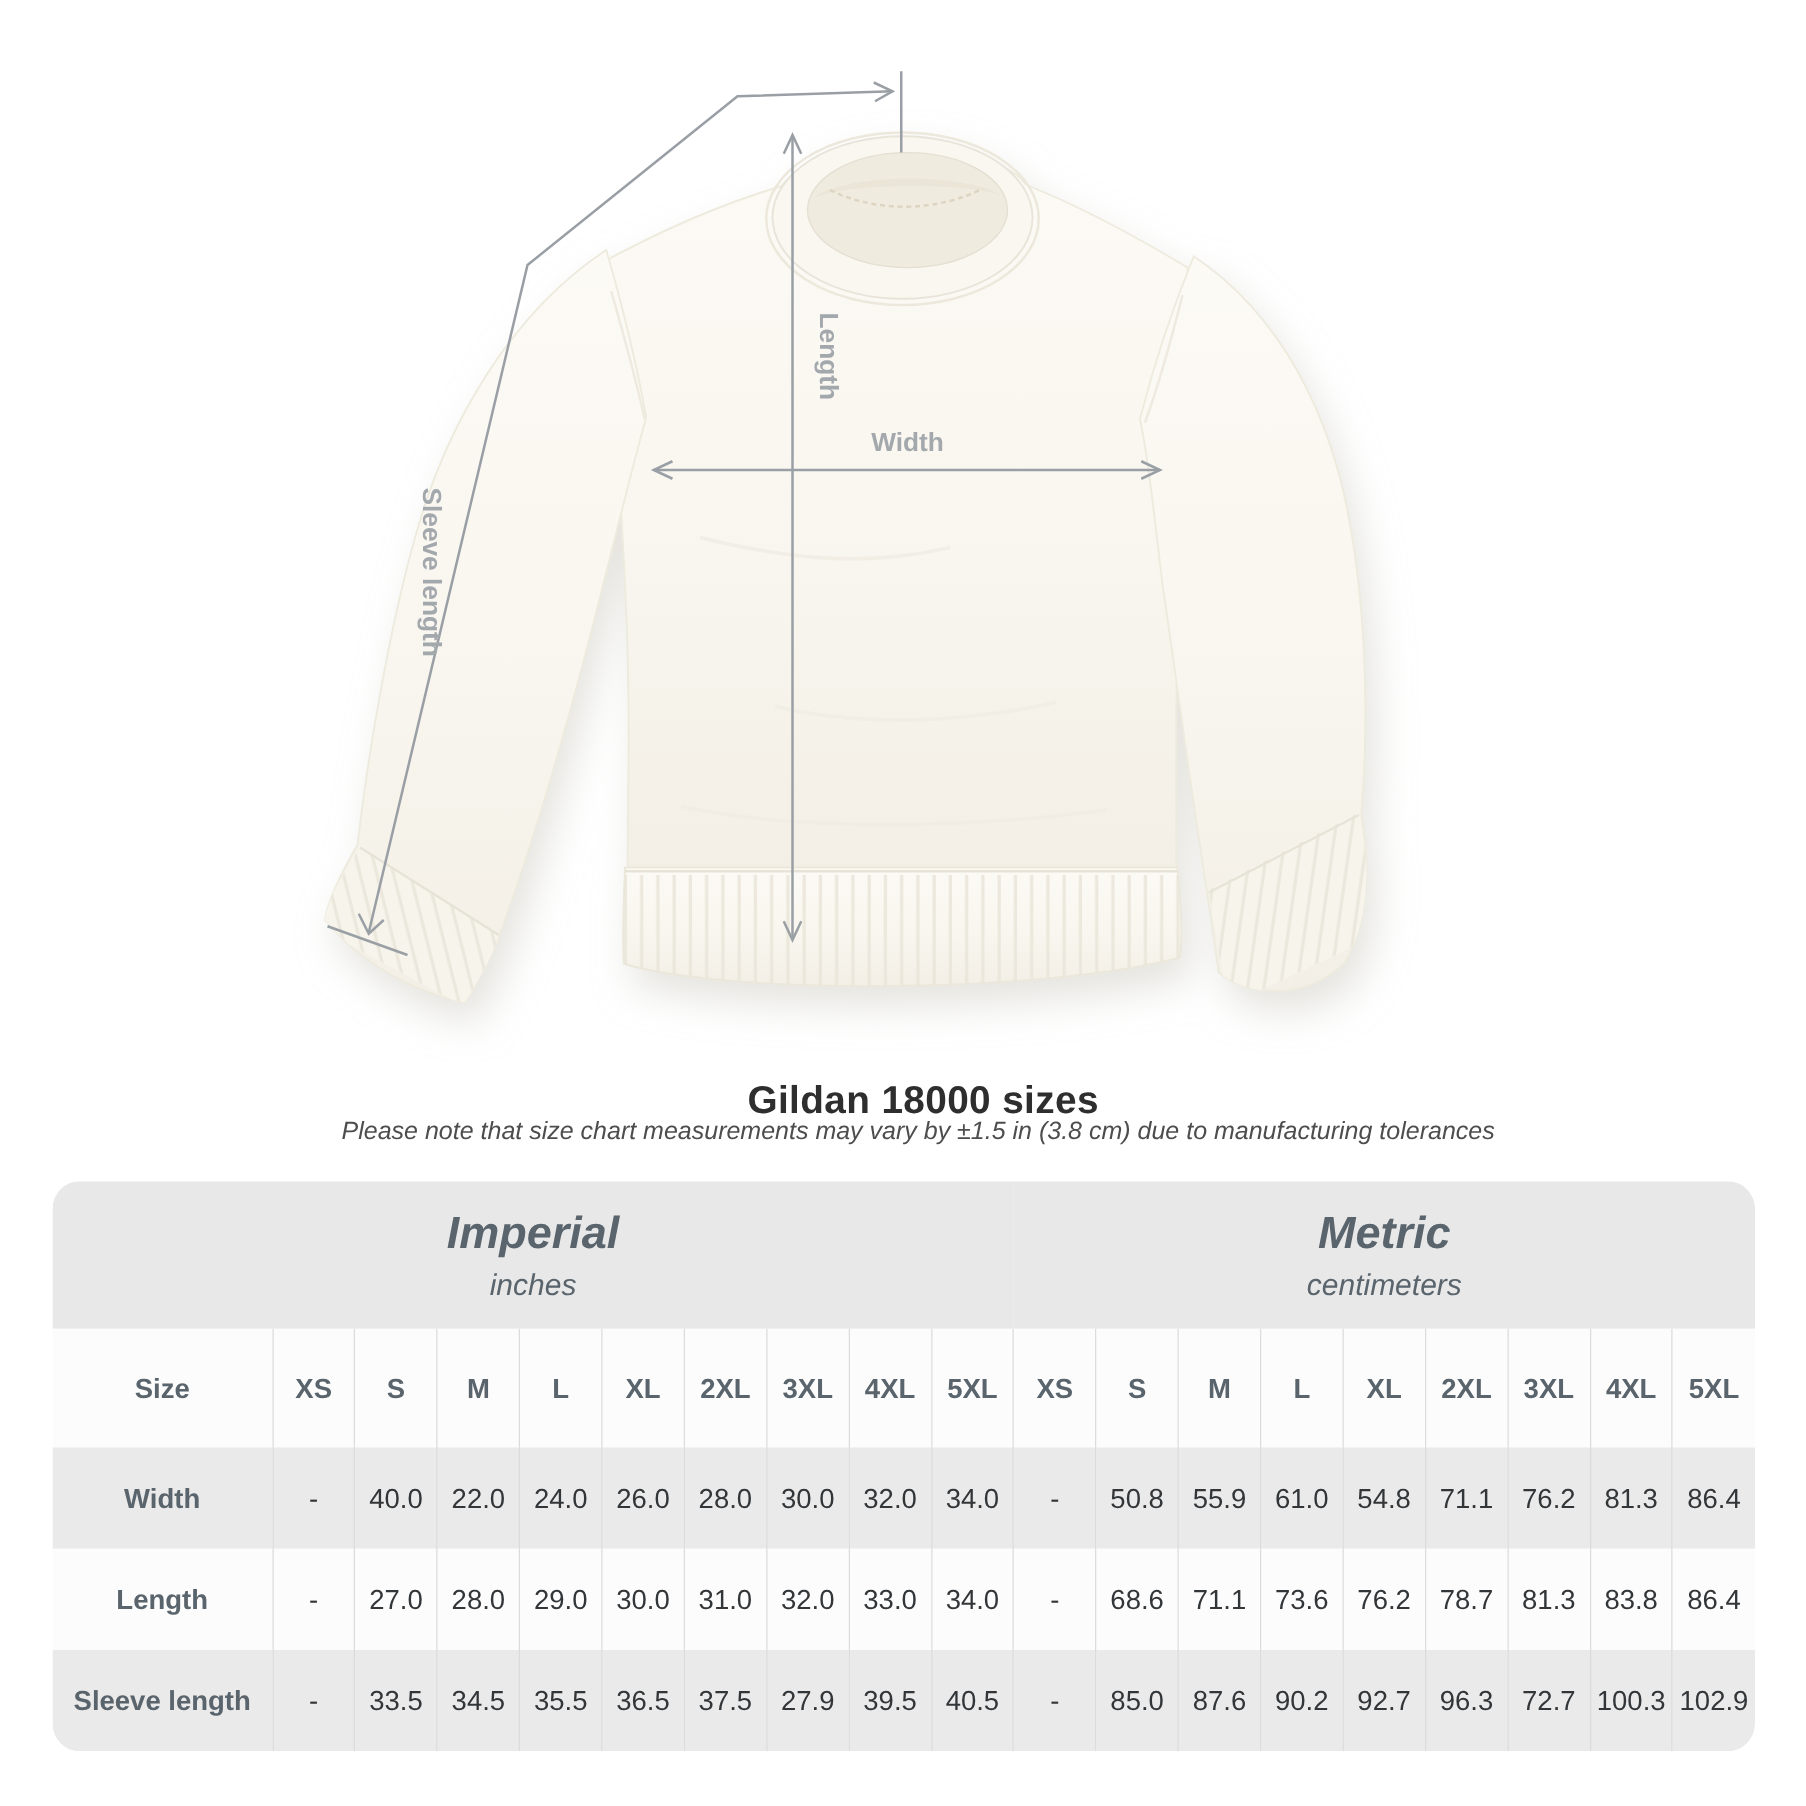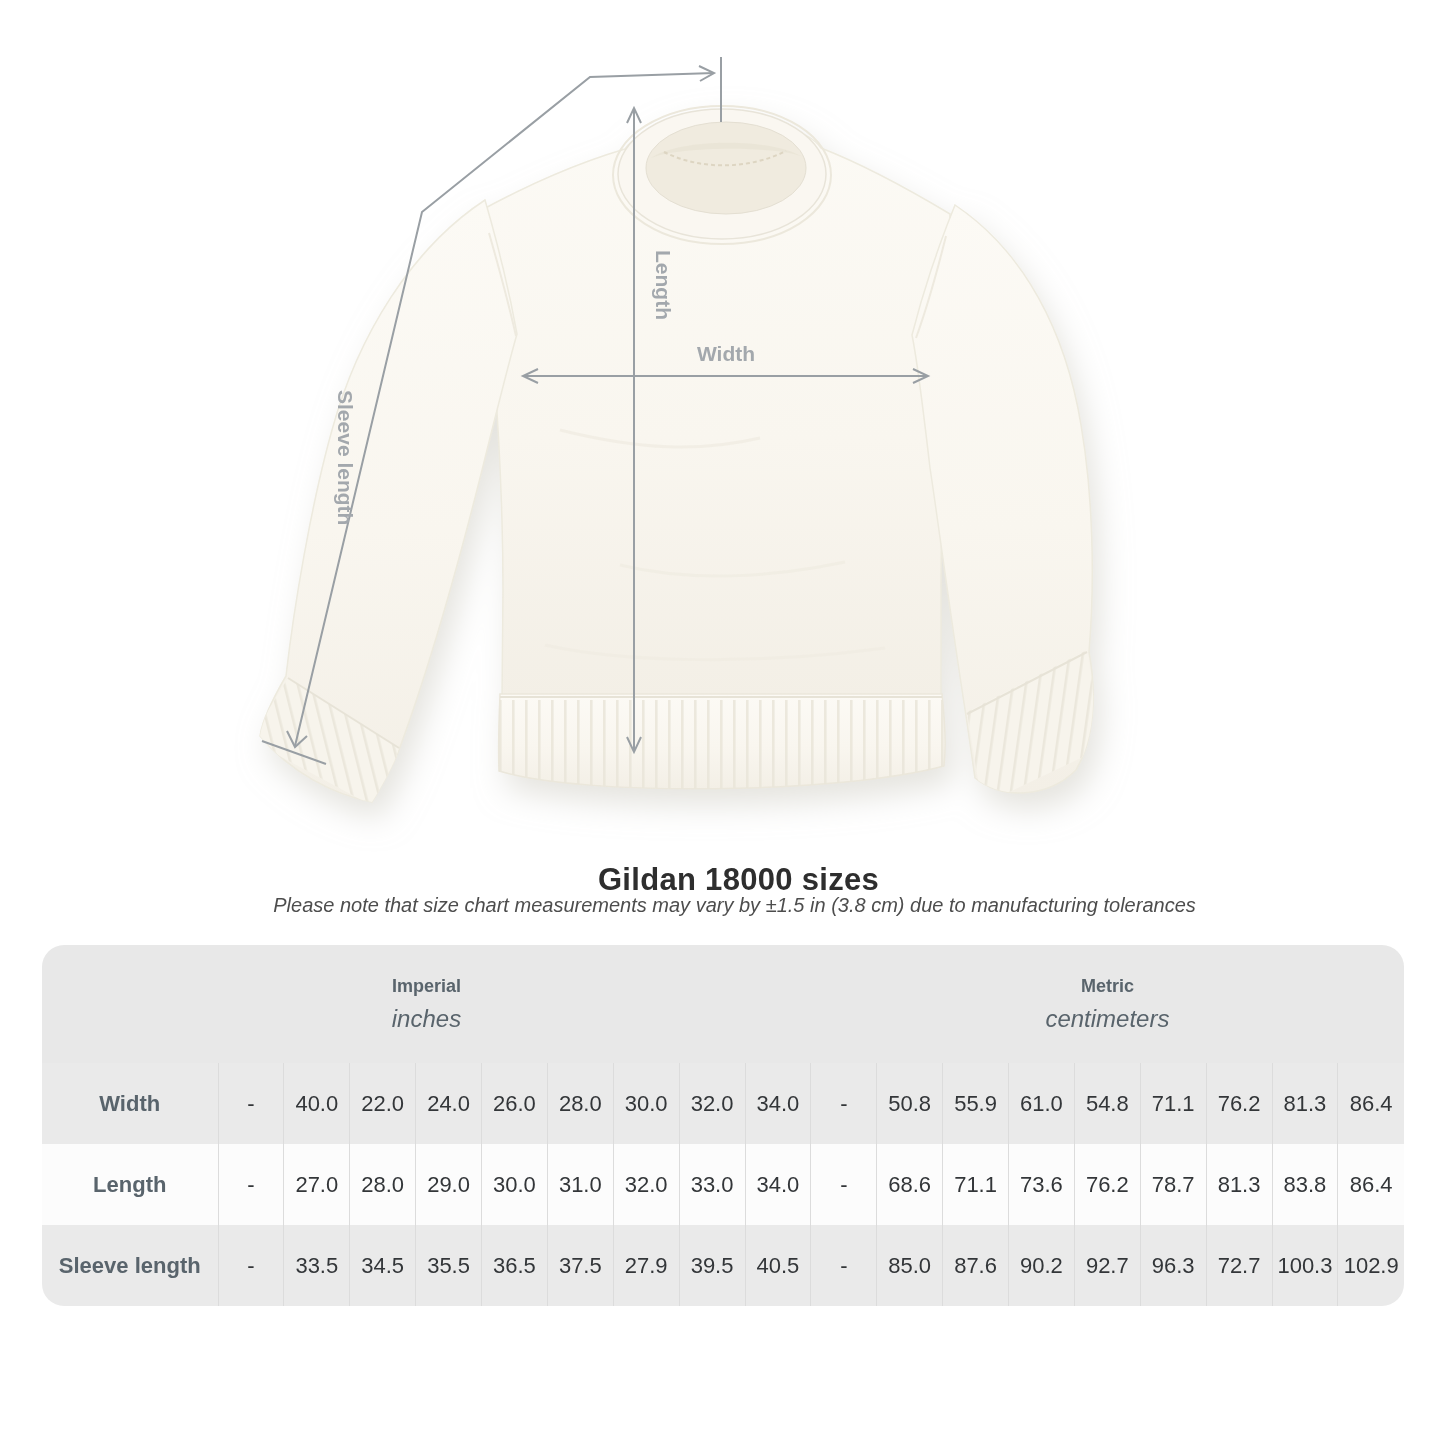--- a/index.html
+++ b/index.html
@@ -57,22 +57,23 @@
     padding: 0;
     text-align: center;
     vertical-align: middle;
   }
   tr.group-row th {
     height: 118px;
     background: #e8e8e8;
     color: #59646c;
   }
   .group-name {
-    font-size: 18px;
+    font-size: 36px;
     font-weight: bold;
+    font-style: italic;
   }
   .group-unit {
     font-size: 24px;
     font-style: italic;
     font-weight: normal;
     margin-top: 8px;
   }
   tr.header-row th {
     height: 95px;
     background: #fcfcfc;
@@ -231,20 +232,41 @@
           <tr class="group-row">
             <th colspan="10">
               <div class="group-name">Imperial</div>
               <div class="group-unit">inches</div>
             </th>
             <th colspan="9">
               <div class="group-name">Metric</div>
               <div class="group-unit">centimeters</div>
             </th>
           </tr>
+          <tr class="header-row">
+            <th>Size</th>
+            <th>XS</th>
+            <th>S</th>
+            <th>M</th>
+            <th>L</th>
+            <th>XL</th>
+            <th>2XL</th>
+            <th>3XL</th>
+            <th>4XL</th>
+            <th>5XL</th>
+            <th>XS</th>
+            <th>S</th>
+            <th>M</th>
+            <th>L</th>
+            <th>XL</th>
+            <th>2XL</th>
+            <th>3XL</th>
+            <th>4XL</th>
+            <th>5XL</th>
+          </tr>
         </thead>
       <tbody>
           <tr>
             <th>Width</th>
             <td>-</td>
             <td>40.0</td>
             <td>22.0</td>
             <td>24.0</td>
             <td>26.0</td>
             <td>28.0</td>

